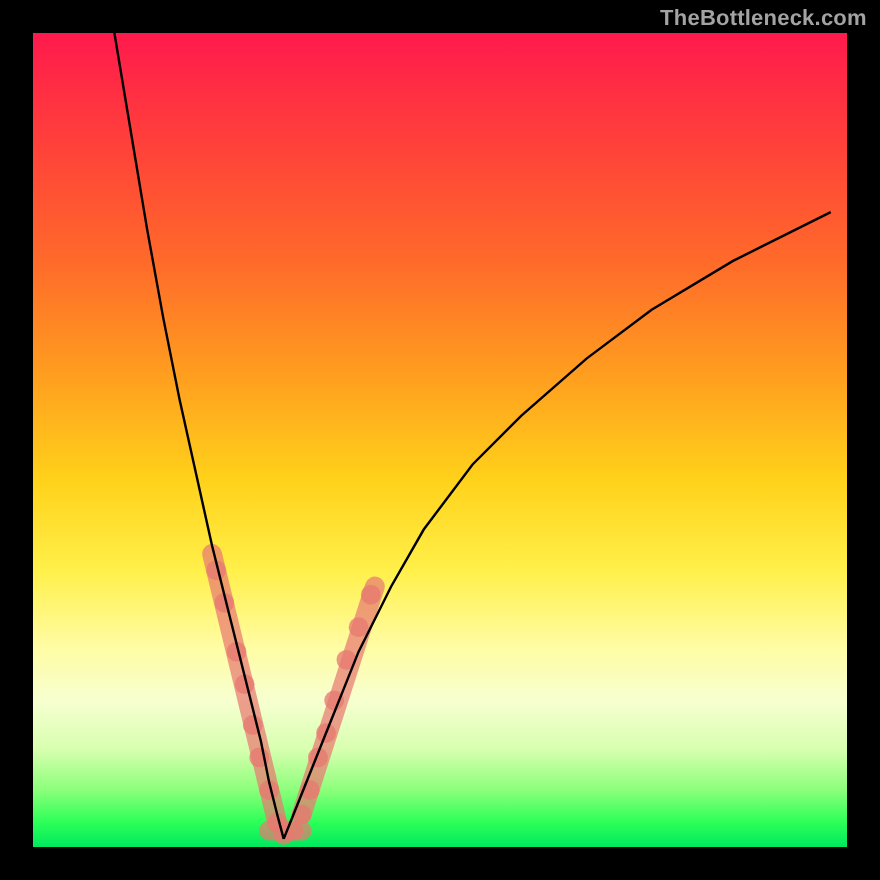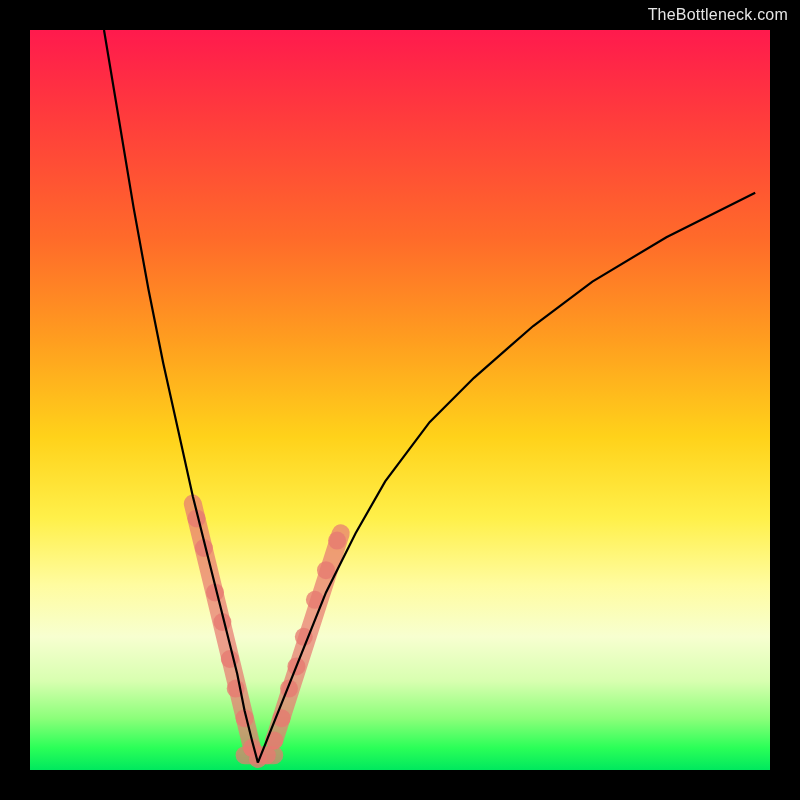--- a/index.html
+++ b/index.html
@@ -37,23 +37,23 @@
       #d8ffb0 88%,
       #8cff7a 93%,
       #2bff58 97%,
       #00e85e 100%
     );
   }
   .watermark {
     position: absolute;
     top: 6px;
     right: 12px;
-    color: #e5e5e5;
-    font-size: 16px;
-    font-weight: 400;
+    color: #a3a3a3;
+    font-size: 20px;
+    font-weight: 700;
     letter-spacing: 0.2px;
     user-select: none;
   }
   svg.curves {
     position: absolute;
     left: 0;
     top: 0;
     width: 740px;
     height: 740px;
     overflow: visible;

